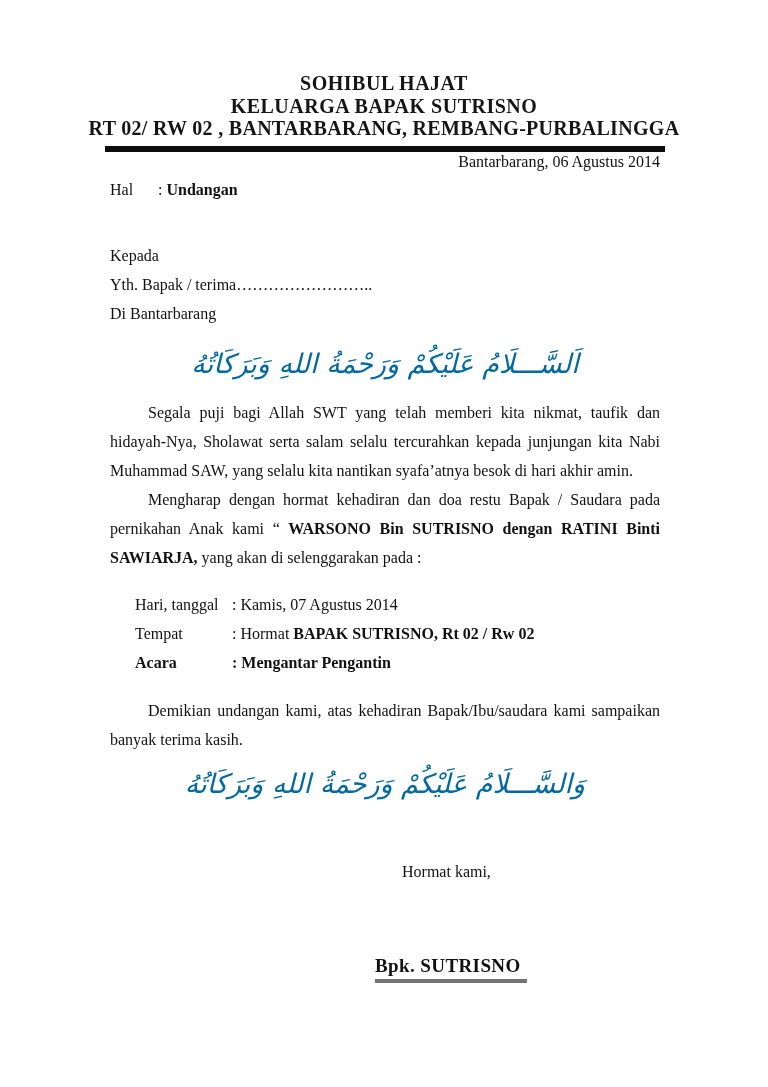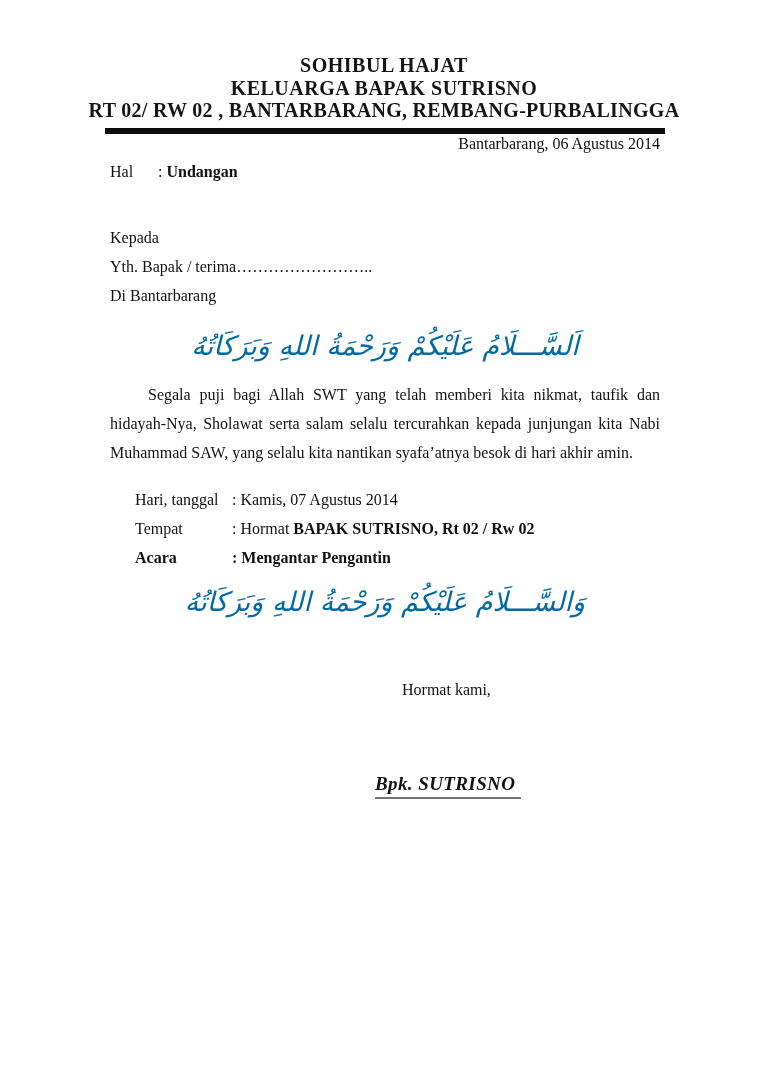--- a/index.html
+++ b/index.html
@@ -10,21 +10,21 @@
   .page {
     position: relative;
     width: 768px;
     height: 1021px;
     background: #ffffff;
     color: #111111;
     font-family: "Liberation Serif", "DejaVu Serif", serif;
     font-size: 16px;
     overflow: hidden;
     box-sizing: border-box;
-    padding-top: 54px;
+    padding-top: 72px;
   }
   .letterhead {
     text-align: center;
     font-weight: bold;
     color: #151515;
   }
   .letterhead .lh-line1,
   .letterhead .lh-line2 {
     font-size: 20px;
     line-height: 23px;
@@ -112,24 +112,23 @@
   }
   .sign-name {
     margin-top: 72px;
     margin-left: 375px;
     font-size: 19px;
     font-weight: bold;
     line-height: 24px;
   }
   .sign-name span {
     display: inline-block;
-    border-bottom: 2px solid #737373;
+    border-bottom: 4px solid #737373;
     padding: 0 6px 1px 0;
     letter-spacing: 0.4px;
-    font-style: italic;
   }
 </style>
 </head>
 <body>
 
 <div class="page">
 
   <div class="letterhead">
     <div class="lh-line1">SOHIBUL HAJAT</div>
     <div class="lh-line2">KELUARGA BAPAK SUTRISNO</div>
@@ -149,33 +148,35 @@
     <div class="recipient">
       <div>Kepada</div>
       <div>Yth. Bapak / terima……………………..</div>
       <div>Di Bantarbarang</div>
     </div>
 
     <div class="arabic">اَلسَّـــلَامُ عَلَيْكُمْ وَرَحْمَةُ اللهِ وَبَرَكَاتُهُ</div>
 
     <p class="body-par first">Segala puji bagi Allah SWT yang telah memberi kita nikmat, taufik dan hidayah-Nya, Sholawat serta salam selalu tercurahkan kepada junjungan kita Nabi Muhammad SAW, yang selalu kita nantikan syafa’atnya besok di hari akhir amin.</p>
 
+    <p class="body-par"><span>Mengharap dengan hormat  kehadiran dan doa restu Bapak / Saudara pada pernikahan Anak kami  “ </span><span class="detail-bold">WARSONO Bin SUTRISNO dengan RATINI Binti SAWIARJA,</span><span> yang akan di selenggarakan pada :</span></p>
 
     <div class="details">
       <div class="detail-row">
         <span class="detail-label">Hari, tanggal</span><span>: </span><span>Kamis, 07 Agustus 2014</span>
       </div>
       <div class="detail-row">
         <span class="detail-label">Tempat</span><span>: </span><span>Hormat </span><span class="detail-bold">BAPAK SUTRISNO, Rt 02 / Rw 02</span>
       </div>
       <div class="detail-row detail-bold">
         <span class="detail-label">Acara</span><span>: </span><span>Mengantar Pengantin</span>
       </div>
     </div>
 
+    <p class="body-par closing-par">Demikian undangan kami,  atas kehadiran Bapak/Ibu/saudara kami sampaikan banyak terima kasih.</p>
 
     <div class="arabic closing">وَالسَّـــلَامُ عَلَيْكُمْ وَرَحْمَةُ اللهِ وَبَرَكَاتُهُ</div>
 
   </div>
 
   <div class="sign-salutation">Hormat kami,</div>
 
   <div class="sign-name">
     <span>Bpk. SUTRISNO</span>
   </div>

